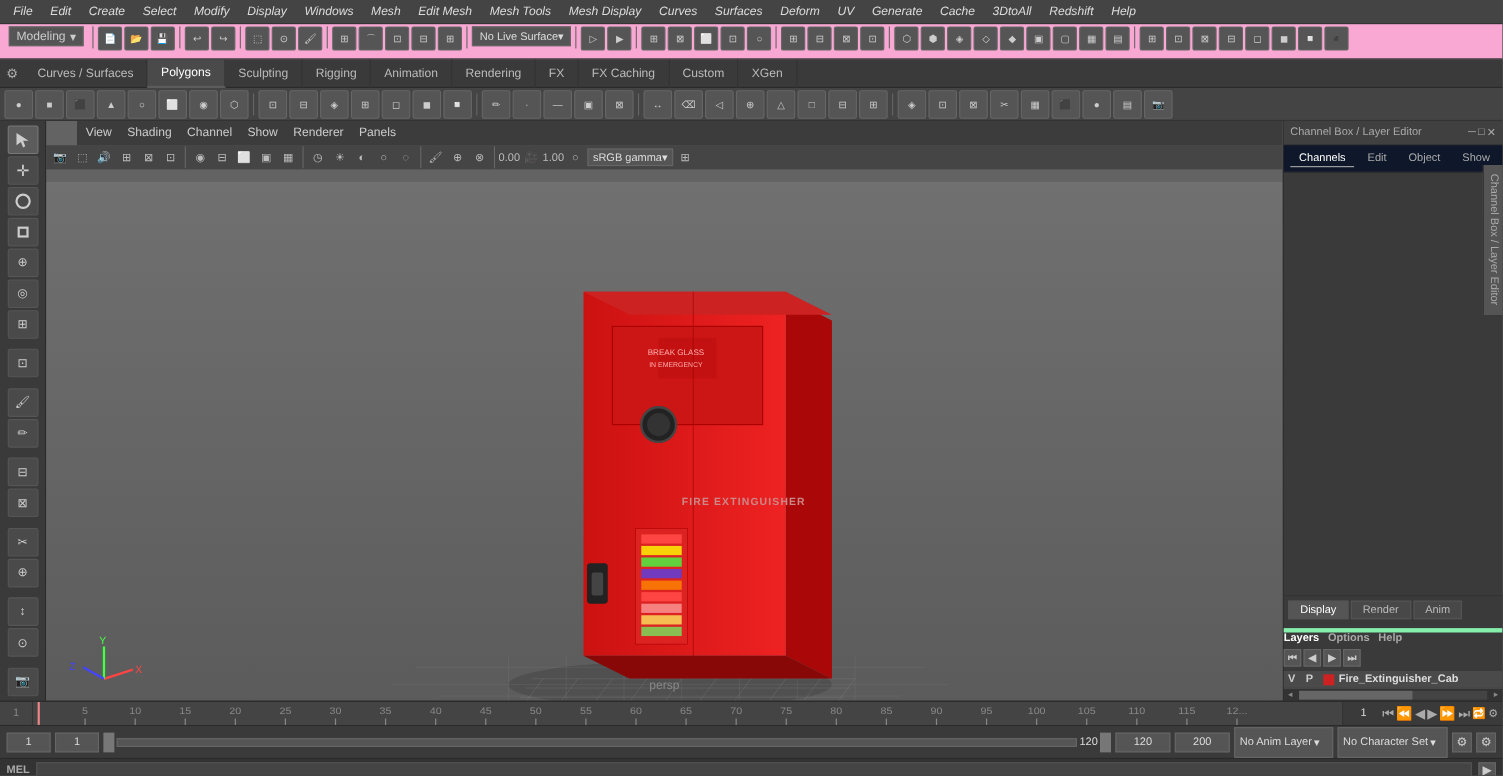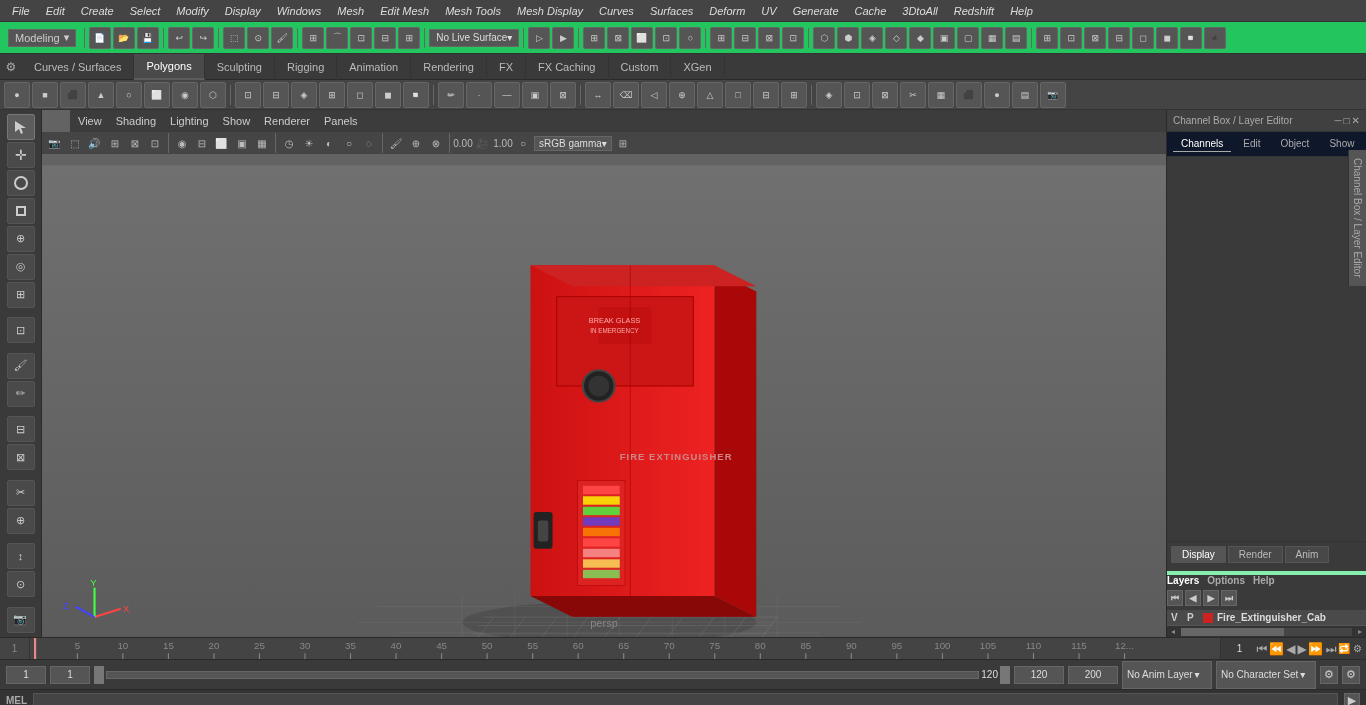--- a/index.html
+++ b/index.html
@@ -40,22 +40,21 @@
       padding: 1px 6px;
       height: 18px;
       cursor: pointer;
       margin-left: 4px;
       margin-right: 4px;
     }
 
     
     #icon-toolbar {
       display: flex;
-      align-items: center;
-      background: #22c55e;
+      background: #f9a8d4;
       height: 32px;
       padding: 2px 4px;
       border-bottom: 1px solid #333;
       gap: 2px;
     }
     .toolbar-icon {
       width: 22px;
       height: 22px;
       display: flex;
       align-items: center;
@@ -619,21 +618,21 @@
     <div class="left-tool">⊙</div>
     <div style="height:6px;"></div>
     <div class="left-tool">📷</div>
   </div>
 
   <div id="viewport">
 
     <div id="viewport-top-bar">
       <span class="vp-menu">View</span>
       <span class="vp-menu">Shading</span>
-      <span class="vp-menu">Lighting</span>
+      <span class="vp-menu">Channel</span>
       <span class="vp-menu">Show</span>
       <span class="vp-menu">Renderer</span>
       <span class="vp-menu">Panels</span>
     </div>
 
     <div id="viewport-icon-bar">
       <div class="vp-icon">📷</div>
       <div class="vp-icon">⬚</div>
       <div class="vp-icon">🔊</div>
       <div class="vp-icon">⊞</div>

